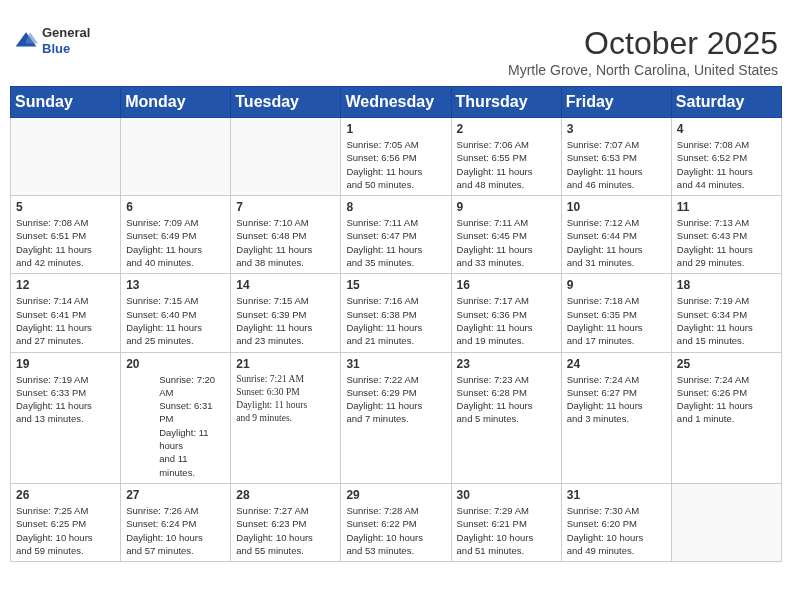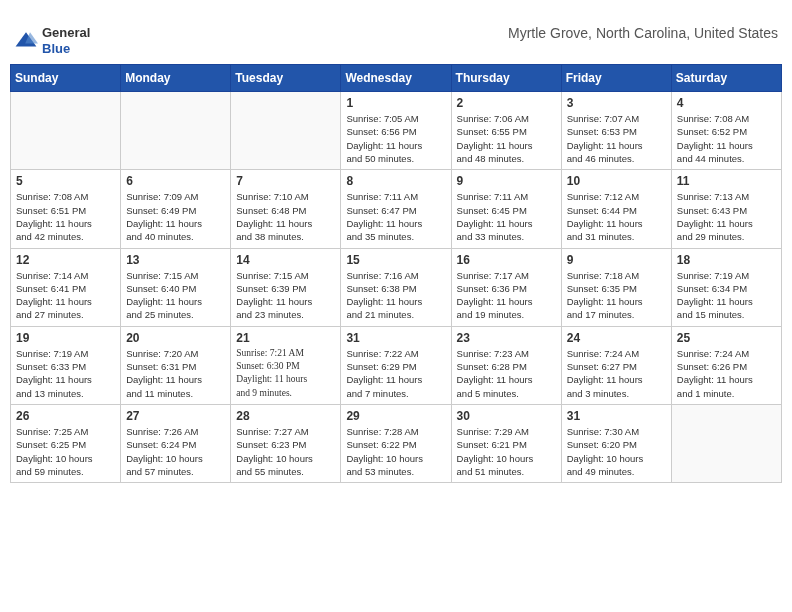--- a/index.html
+++ b/index.html
@@ -47,21 +47,21 @@
       color: #555;
     }
     .calendar {
       width: 100%;
       border-collapse: collapse;
       border: 1px solid #ccc;
     }
     .calendar th {
       background-color: #2255aa;
       color: white;
-      font-size: 12px;
+      font-size: 16px;
       font-weight: bold;
       padding: 6px 4px;
       text-align: left;
       border: 1px solid #1a4499;
     }
     .calendar td {
       border: 1px solid #ccc;
       vertical-align: top;
       padding: 4px 5px;
       width: 108px;
@@ -96,20 +96,21 @@
     <svg class="logo-icon" viewBox="0 0 30 30">
       <polygon points="15,4 28,22 2,22" fill="#2255aa"></polygon>
       <polygon points="20,4 30,18 14,18" fill="#5588cc" opacity="0.6"></polygon>
     </svg>
     <div class="logo-text">
       <span class="logo-general">General</span><br>
       <span class="logo-blue">Blue</span>
     </div>
   </div>
   <div class="title-block">
+    <div class="month-title">October 2025</div>
     <div class="location">Myrtle Grove, North Carolina, United States</div>
   </div>
 </div>
 
 <table class="calendar">
   <thead>
     <tr>
     <th>Sunday</th>
         <th>Monday</th>
         <th>Tuesday</th>
@@ -258,21 +259,21 @@
       <tr>
         <td>
           <div class="day-number">19</div>
           <div class="day-info" style="white-space: pre-line;">Sunrise: 7:19 AM
 Sunset: 6:33 PM
 Daylight: 11 hours
 and 13 minutes.</div>
         </td>
         <td>
           <div class="day-number">20</div>
-          <div class="day-info" style="white-space: pre-line;">Sunrise: 7:20 AM
+          <div class="day-info" style="white-space: pre-line; margin-left: 33px;">Sunrise: 7:20 AM
 Sunset: 6:31 PM
 Daylight: 11 hours
 and 11 minutes.</div>
         </td>
         <td>
           <div class="day-number">21</div>
           <div class="day-info" style="white-space: pre-line; font-family: Liberation Serif, serif;">Sunrise: 7:21 AM
 Sunset: 6:30 PM
 Daylight: 11 hours
 and 9 minutes.</div>

